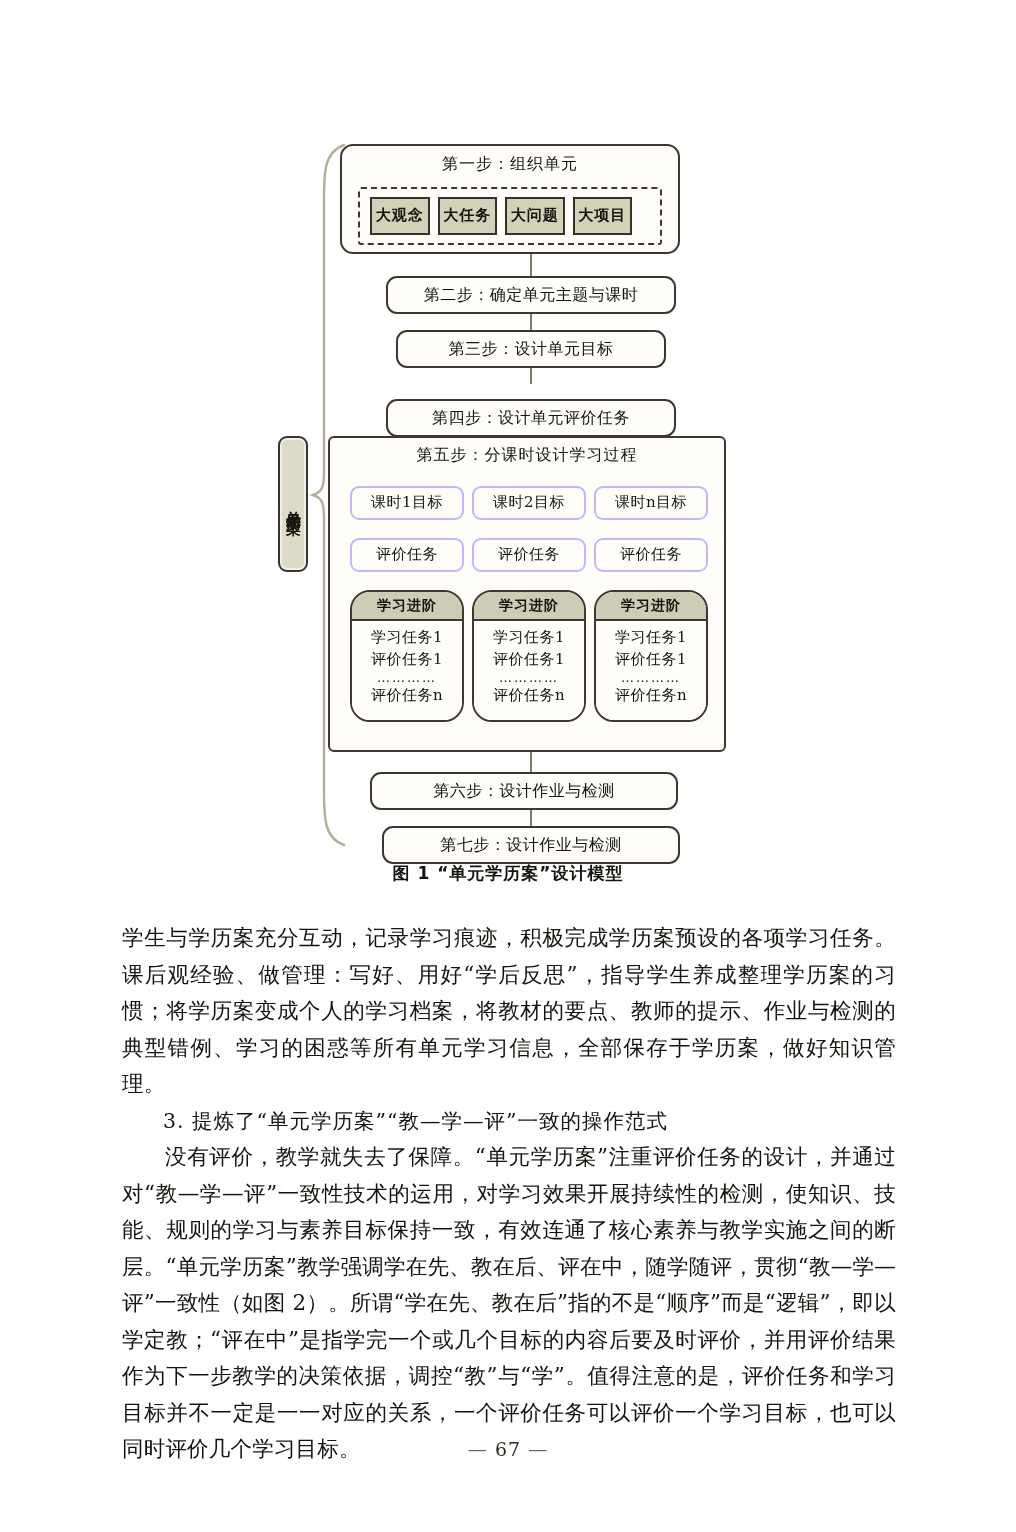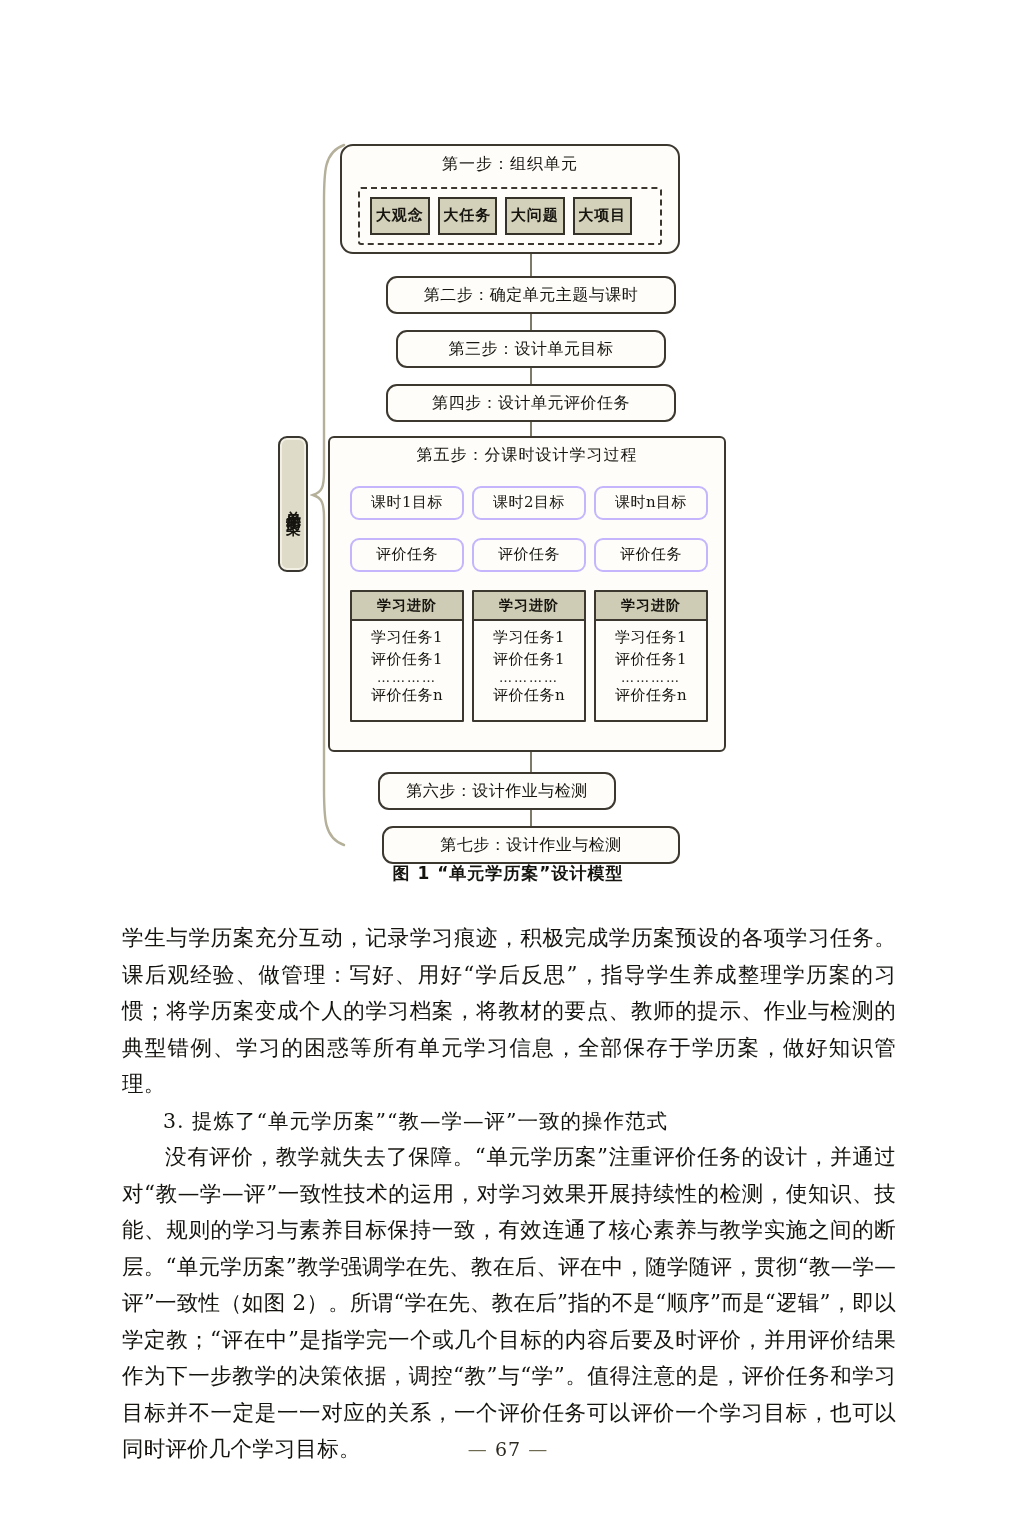--- a/index.html
+++ b/index.html
@@ -121,21 +121,21 @@
     justify-content: center;
     font-family: "DejaVu Sans", "Liberation Sans", sans-serif;
     font-weight: bold;
     font-size: 15px;
     letter-spacing: 1px;
     color: #16150f;
   }
 
   #step2 { left: 116px; top: 136px; width: 290px; height: 38px; }
   #step3 { left: 126px; top: 190px; width: 270px; height: 38px; }
-  #step4 { left: 116px; top: 244px; width: 290px; height: 38px; }
+  #step4 { left: 116px; top: 259px; width: 290px; height: 38px; }
 
   
   #step5 {
     left: 58px; top: 296px;
     width: 398px; height: 316px;
     border-radius: 6px;
     display: block;
   }
   #step5 .s5-title {
     position: absolute;
@@ -165,21 +165,21 @@
     font-size: 15px;
     letter-spacing: 0.5px;
     position: relative;
     z-index: 2;
   }
   .cell.gap { margin-top: 18px; }
 
   .stage {
     margin-top: 18px;
     border: 2px solid #3c382f;
-    border-radius: 1px;
+    border-radius: 20px;
     background: #fefdf9;
     position: relative;
     z-index: 2;
     overflow: hidden;
   }
   .stage-head {
     background: #cfccb5;
     border-bottom: 2px solid #3c382f;
     height: 29px;
     display: flex;
@@ -197,21 +197,21 @@
     line-height: 1.45;
     background: #fefdf9;
   }
   .stage-body .dots {
     letter-spacing: 2px;
     font-size: 13px;
     line-height: 1.1;
     color: #2a2820;
   }
 
-  #step6 { left: 108px; top: 632px; width: 238px; height: 38px; }
+  #step6 { left: 100px; top: 632px; width: 308px; height: 38px; }
   #step7 { left: 112px; top: 686px; width: 298px; height: 38px; }
 
   
   .conn {
     position: absolute;
     left: 0; top: 0;
     width: 460px; height: 740px;
     pointer-events: none;
   }
 

